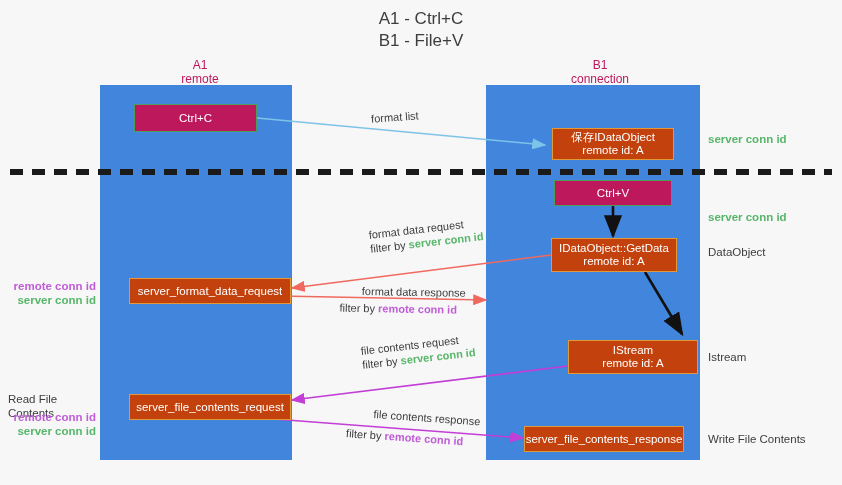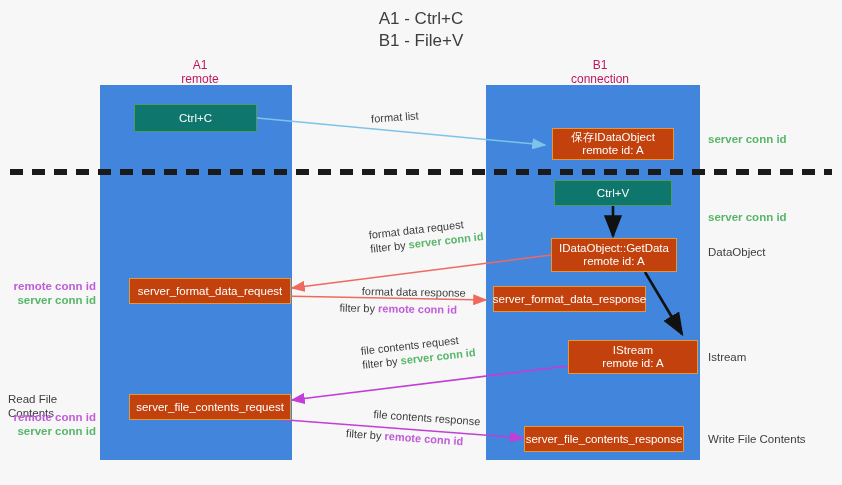--- a/index.html
+++ b/index.html
@@ -20,21 +20,21 @@
   .col-head{
     text-align:center;font-size:12px;color:#be185d;line-height:14px;
   }
   .lane{background:#4285dd;}
 
   .box{
     box-sizing:border-box;
     display:flex;align-items:center;justify-content:center;
     text-align:center;color:#ffffff;font-size:11.5px;line-height:13px;
   }
-  .box.green{background:#0f766e;border:1px solid #4e9c5d;}
+  .box.green{background:#be185d;border:1px solid #4e9c5d;}
   .box.orange{background:#c2410c;border:1px solid #e29a36;}
 
   .sidelabel{font-size:11.5px;line-height:14px;color:#3d3d3d;}
   .green-txt{color:#57b66a;font-weight:bold;}
   .magenta-txt{color:#c05cd8;font-weight:bold;}
 
   .edge-label{font-size:11px;color:#3d3d3d;line-height:14px;white-space:nowrap;}
   .edge-label b{font-weight:bold;}
 </style>
 </head>
@@ -111,23 +111,20 @@
 
   <div class="abs box green" style="left:554px;top:180px;width:118px;height:26px;">
     <span>Ctrl+V</span>
   </div>
 
   <div class="abs box orange" style="left:551px;top:238px;width:126px;height:34px;flex-direction:column;">
     <span>IDataObject::GetData</span>
     <span>remote id: A</span>
   </div>
 
-  <div class="abs box orange" style="left:493px;top:286px;width:153px;height:26px;">
-    <span>server_format_data_response</span>
-  </div>
 
   <div class="abs box orange" style="left:568px;top:340px;width:130px;height:34px;flex-direction:column;">
     <span>IStream</span>
     <span>remote id: A</span>
   </div>
 
   <div class="abs box orange" style="left:524px;top:426px;width:160px;height:26px;">
     <span>server_file_contents_response</span>
   </div>
 

